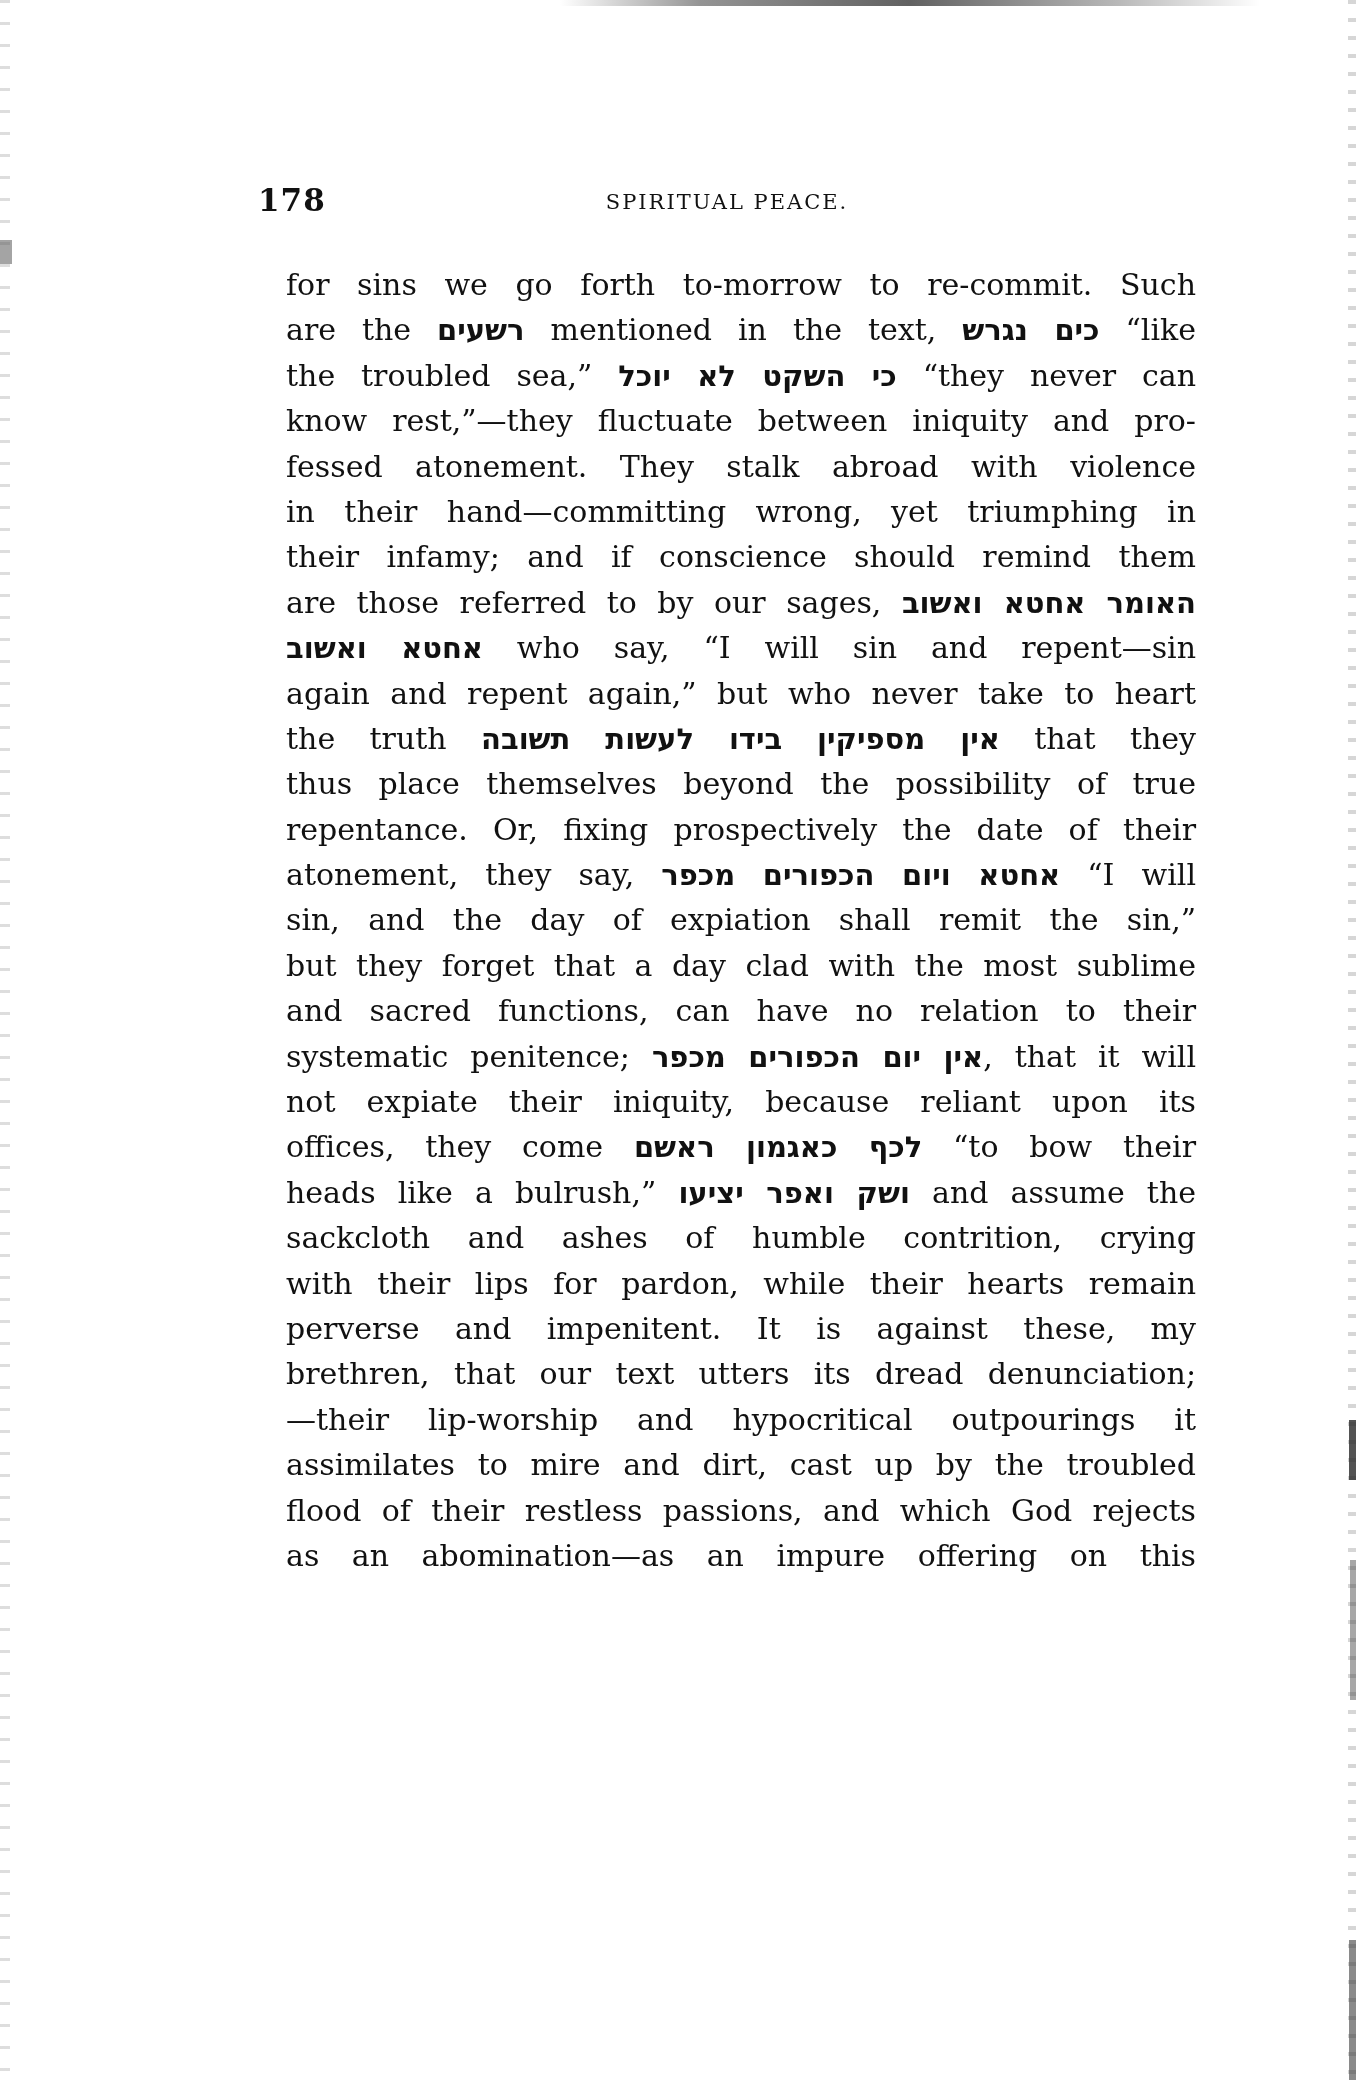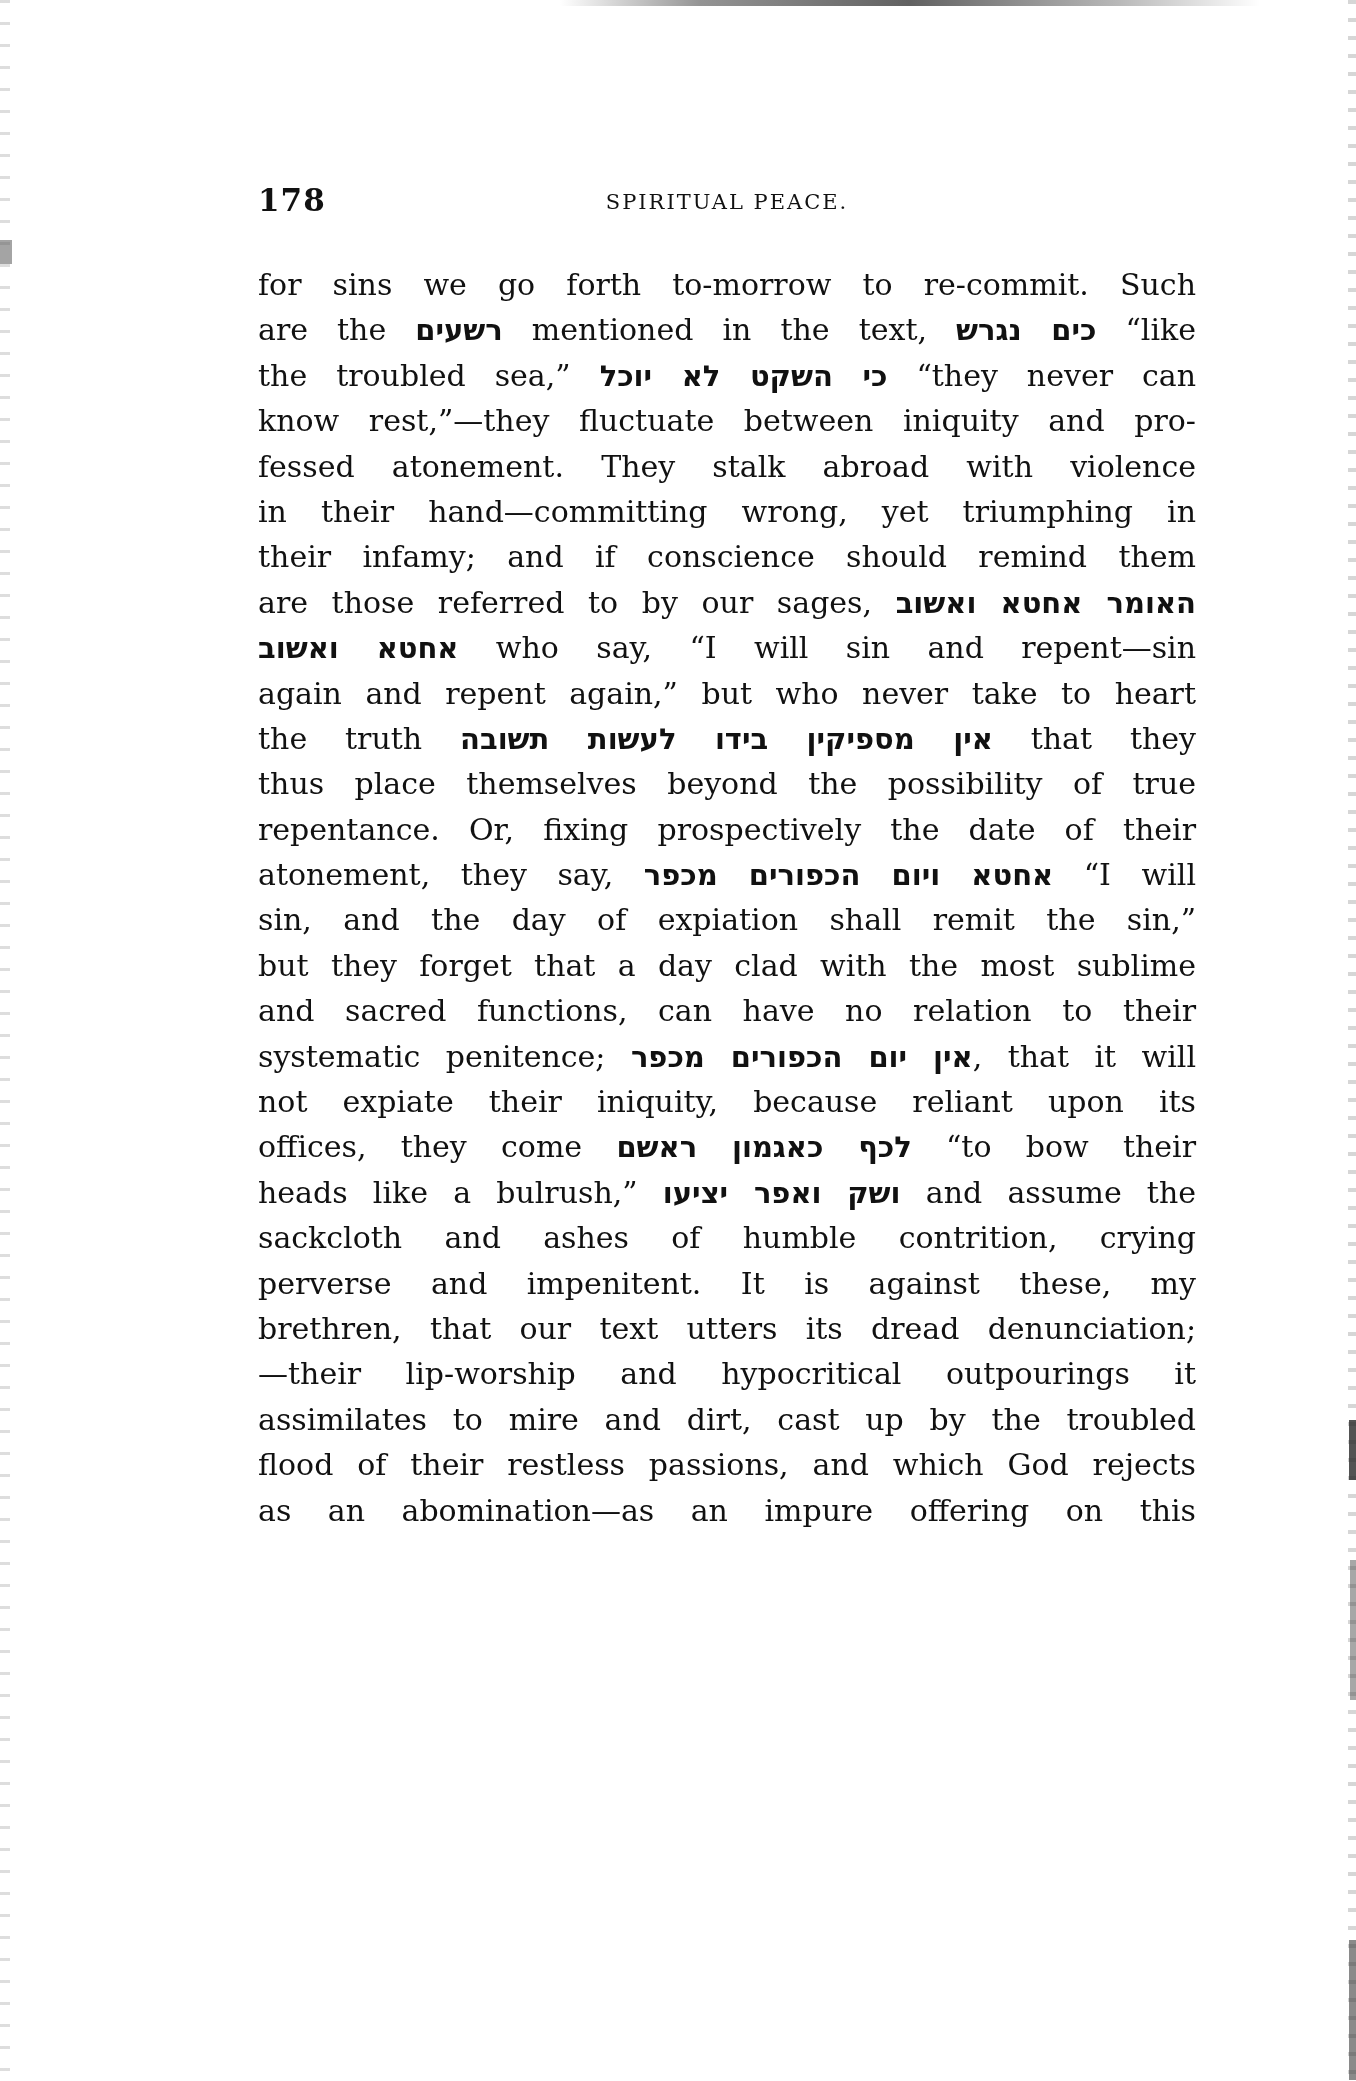--- a/index.html
+++ b/index.html
@@ -16,21 +16,21 @@
   .scan-right-mark2 { position:absolute; right:0; top:1560px; width:6px; height:140px; background:rgba(80,80,80,.5); }
   .scan-right-mark3 { position:absolute; right:0; top:1940px; width:7px; height:140px; background:rgba(60,60,60,.6); }
 
   .header { position:absolute; left:258px; top:182px; width:938px; height:40px; }
   .page-number { position:absolute; left:0; top:0; font-size:31px; letter-spacing:1px;font-weight:bold; }
   .running-head { position:absolute; left:0; right:0; top:8px; text-align:center; font-size:21px;
                   letter-spacing:2px; font-variant:small-caps; }
 
   .body-text { position:absolute; left:258px; top:262px; width:938px; }
   .line { display:block; height:45.4px; line-height:45.4px; font-size:30px;
-          text-align:justify; text-align-last:justify; white-space:nowrap; overflow:visible; }
+          text-align:justify; text-align-last:justify; white-space:nowrap; overflow:visible;margin-left:28px; }
   .line.last { text-align-last:justify; }
   .heb { font-family:"DejaVu Sans", sans-serif; font-weight:bold; font-size:29px; direction:rtl; unicode-bidi:isolate; }
 </style>
 </head>
 <body>
 
 <div class="scan-top"></div>
 <div class="scan-left"></div>
 <div class="scan-left-mark"></div>
 <div class="scan-right"></div>
@@ -59,19 +59,20 @@
     <span class="line"><span>repentance. Or, fixing prospectively the date of their</span></span>
     <span class="line"><span>atonement, they say, </span><span class="heb" lang="he">אחטא ויום הכפורים מכפר</span><span> “I will</span></span>
     <span class="line"><span>sin, and the day of expiation shall remit the sin,”</span></span>
     <span class="line"><span>but they forget that a day clad with the most sublime</span></span>
     <span class="line"><span>and sacred functions, can have no relation to their</span></span>
     <span class="line"><span>systematic penitence; </span><span class="heb" lang="he">אין יום הכפורים מכפר</span><span>, that it will</span></span>
     <span class="line"><span>not expiate their iniquity, because reliant upon its</span></span>
     <span class="line"><span>offices, they come </span><span class="heb" lang="he">לכף כאגמון ראשם</span><span> “to bow their</span></span>
     <span class="line"><span>heads like a bulrush,” </span><span class="heb" lang="he">ושק ואפר יציעו</span><span> and assume the</span></span>
     <span class="line"><span>sackcloth and ashes of humble contrition, crying</span></span>
+    <span class="line"><span>with their lips for pardon, while their hearts remain</span></span>
     <span class="line"><span>perverse and impenitent. It is against these, my</span></span>
     <span class="line"><span>brethren, that our text utters its dread denunciation;</span></span>
     <span class="line"><span>—their lip-worship and hypocritical outpourings it</span></span>
     <span class="line"><span>assimilates to mire and dirt, cast up by the troubled</span></span>
     <span class="line"><span>flood of their restless passions, and which God rejects</span></span>
     <span class="line"><span>as an abomination—as an impure offering on this</span></span>
   </div>
 
 </body></html>

